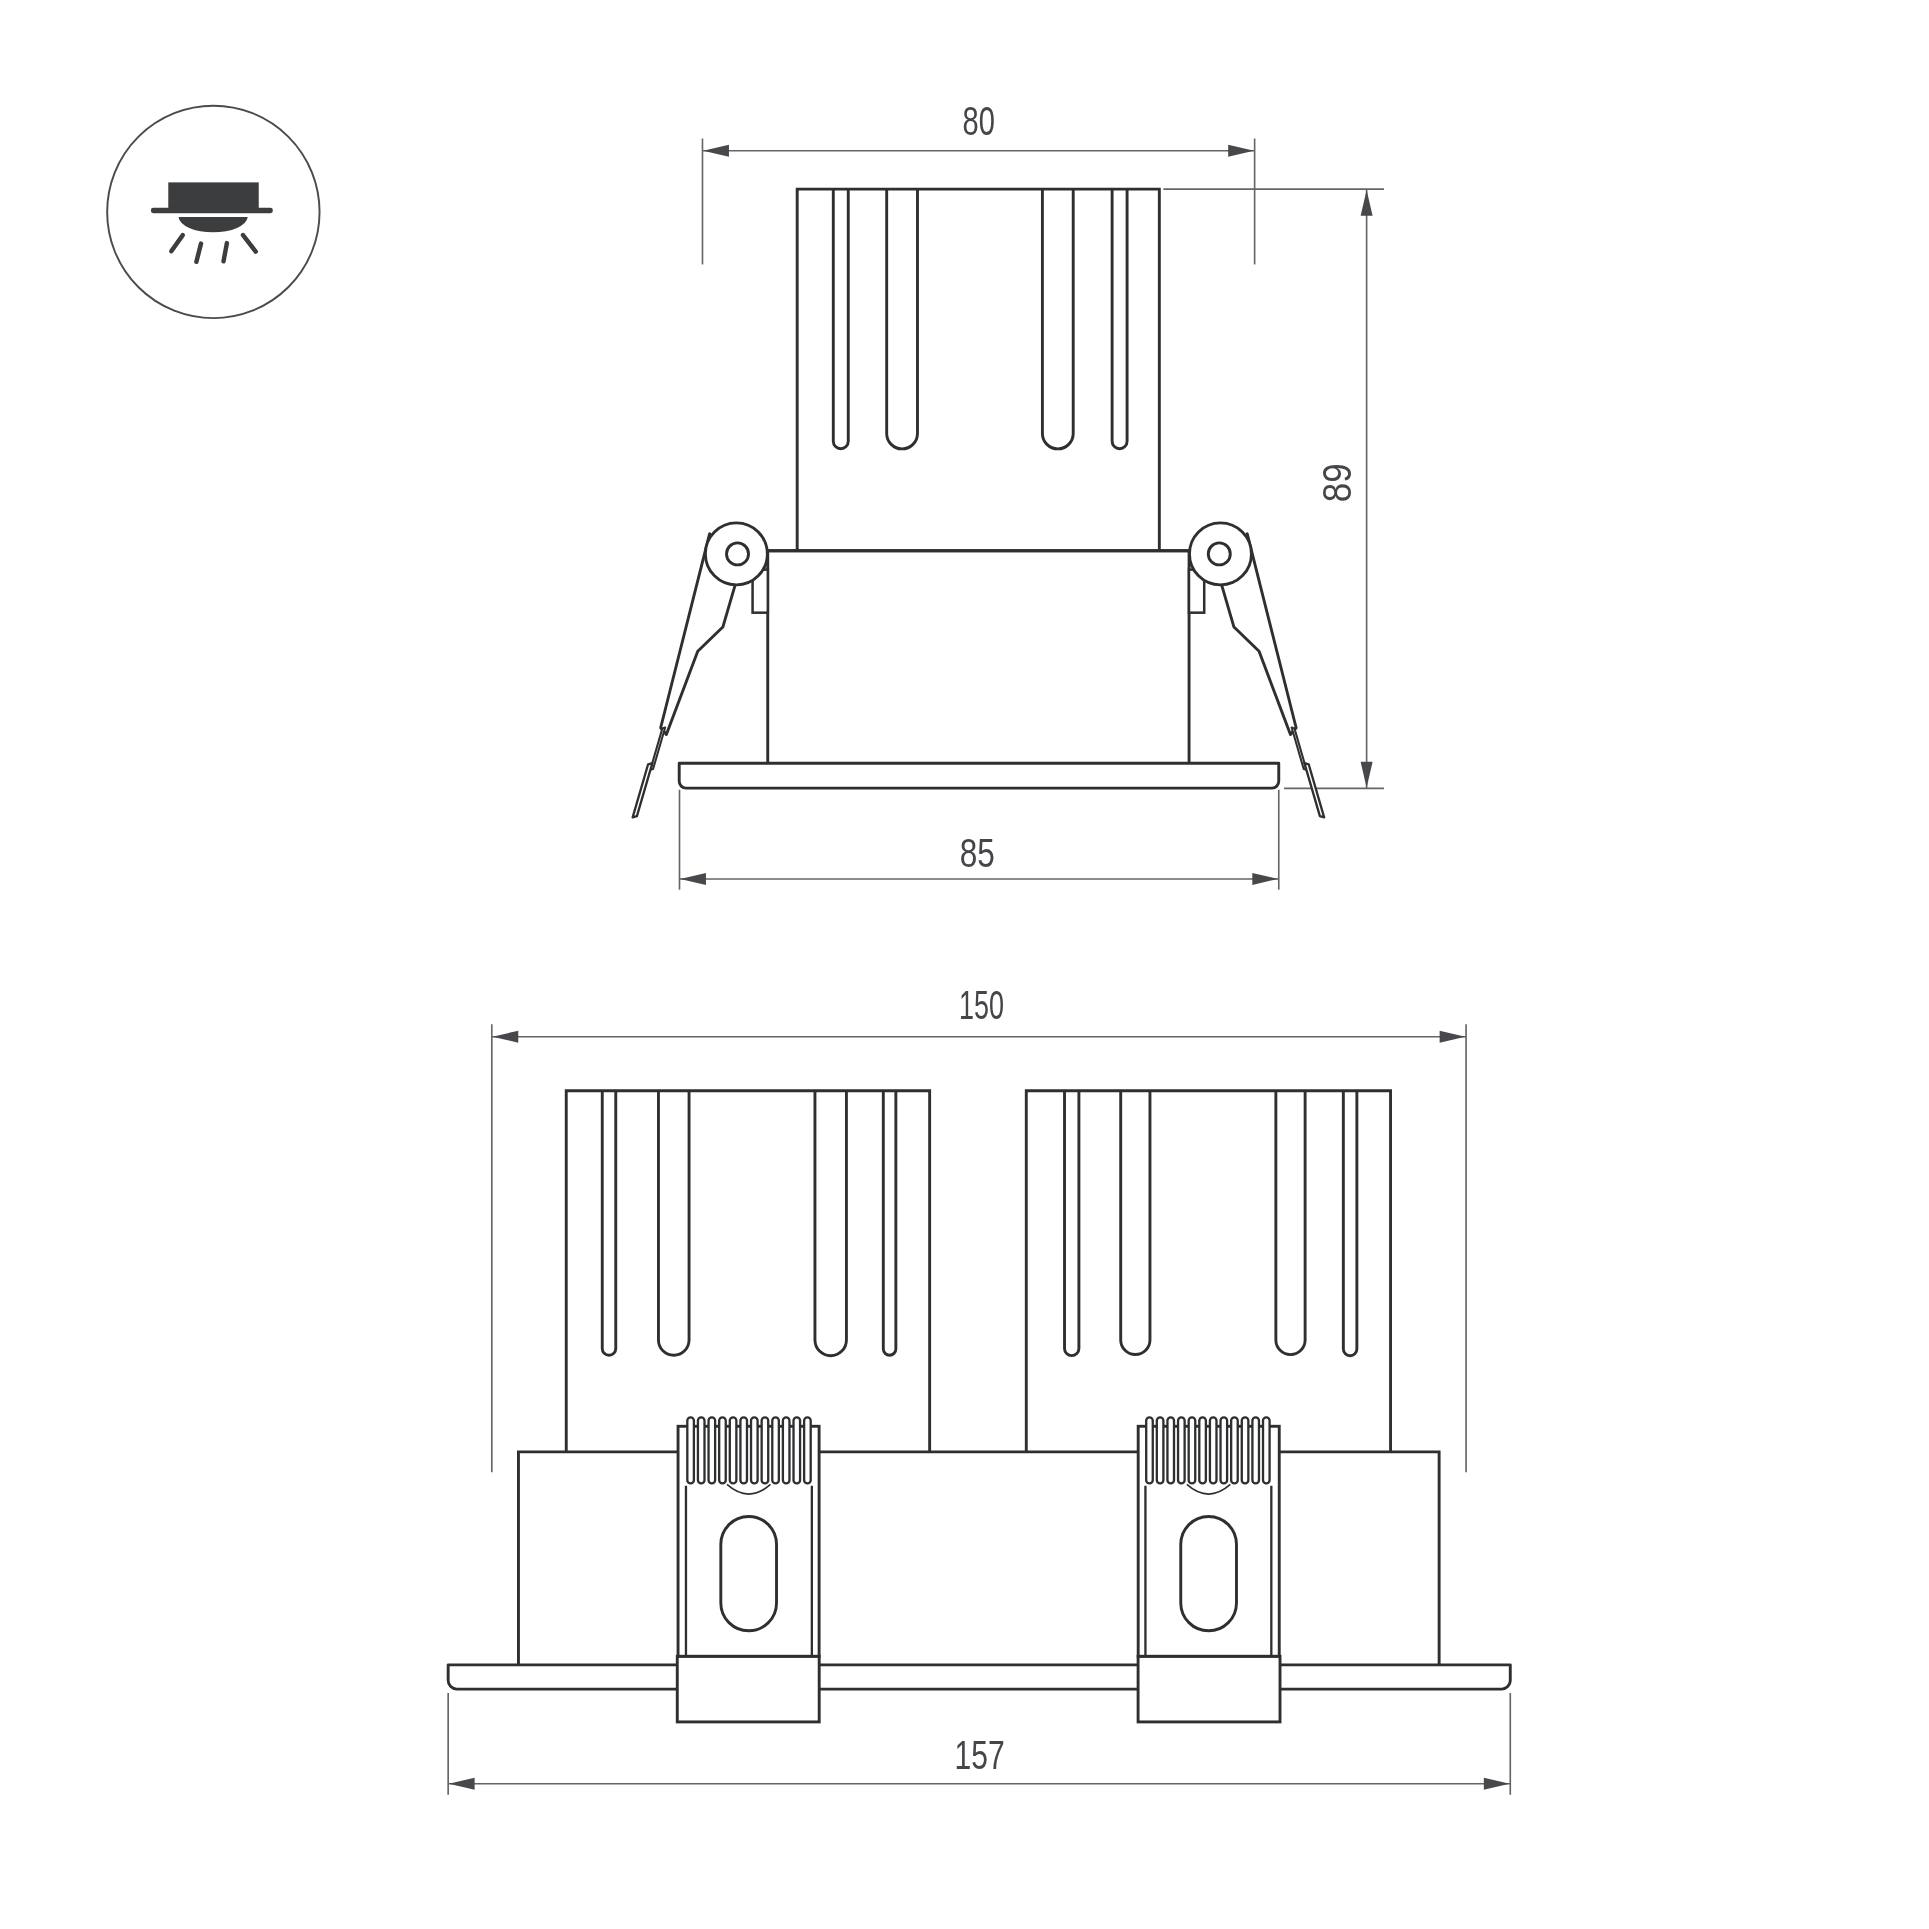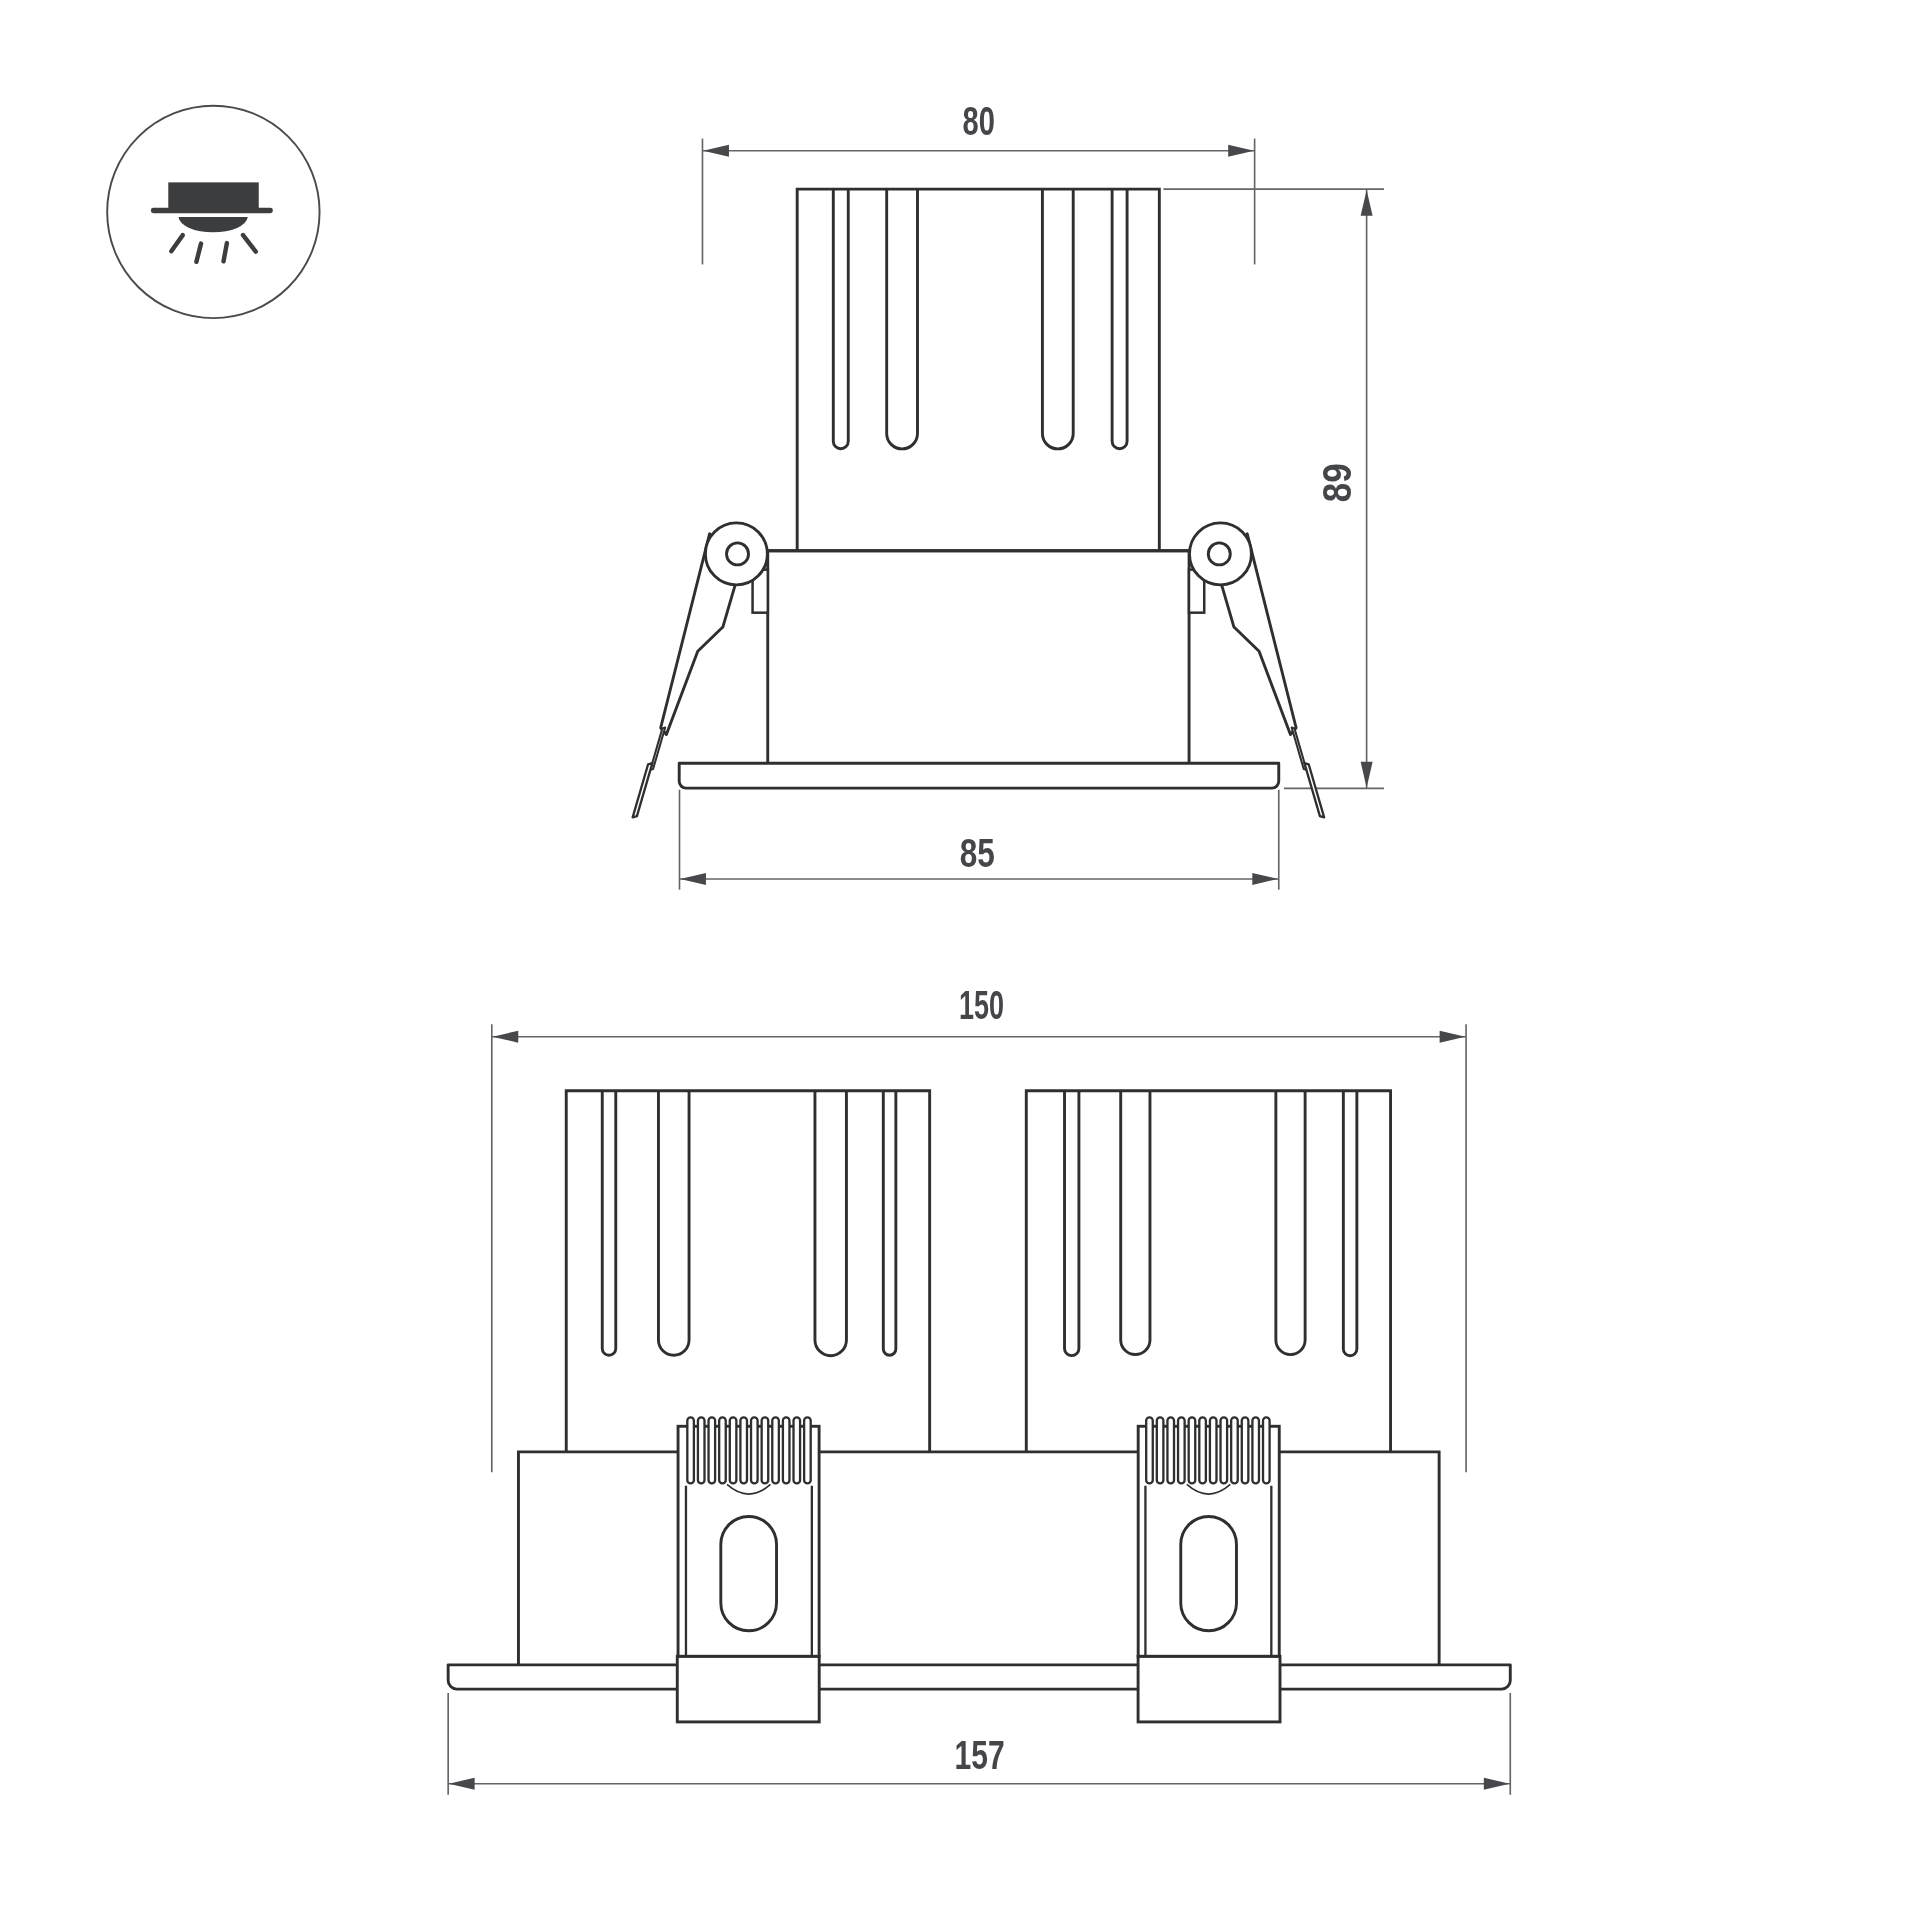--- a/index.html
+++ b/index.html
@@ -1,16 +1,16 @@
 <!DOCTYPE html>
 <html><head>
 <meta charset="utf-8">
 <style>
   html,body{margin:0;padding:0;background:#ffffff;}
-  .page{width:1929px;height:1929px;position:relative;background:#15803d;overflow:hidden;font-weight:bold;}
+  .page{width:1929px;height:1929px;position:relative;background:#15803d;overflow:hidden;}
   svg{position:absolute;left:0;top:0;}
   text{font-family:"Liberation Sans", sans-serif;fill:#45464a;}
 </style>
 </head>
 <body>
 <div class="page">
 <svg width="1929" height="1929" viewBox="0 0 1998 1998">
   <defs></defs>
 
   <rect x="0" y="0" width="1998" height="1998" fill="#ffffff"></rect>

